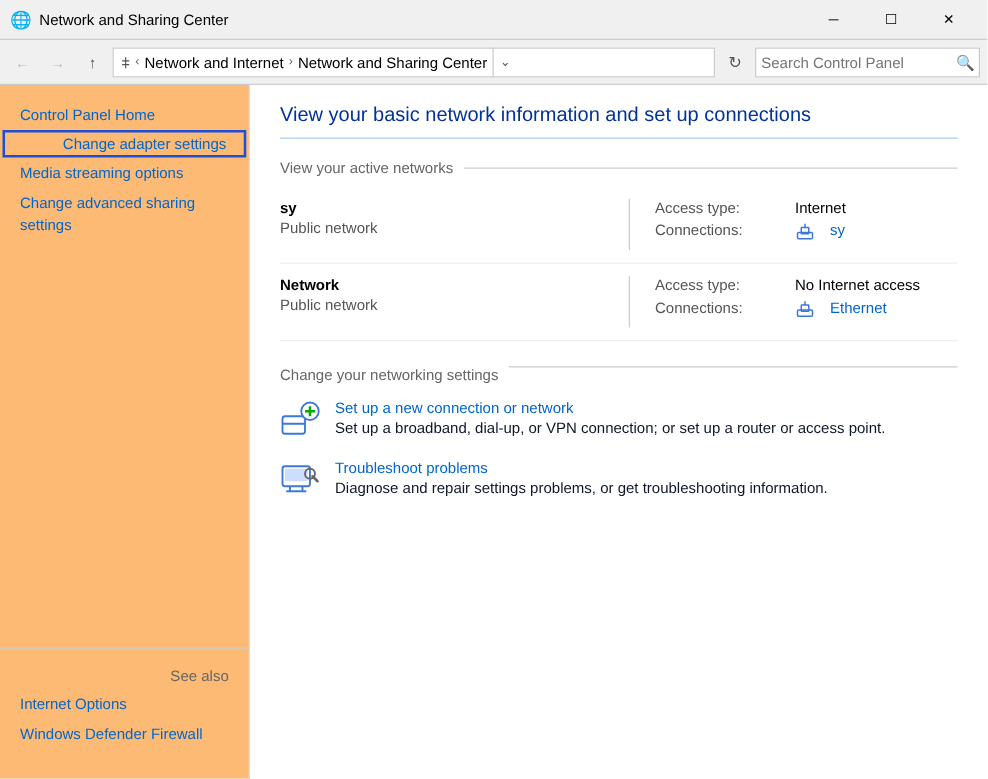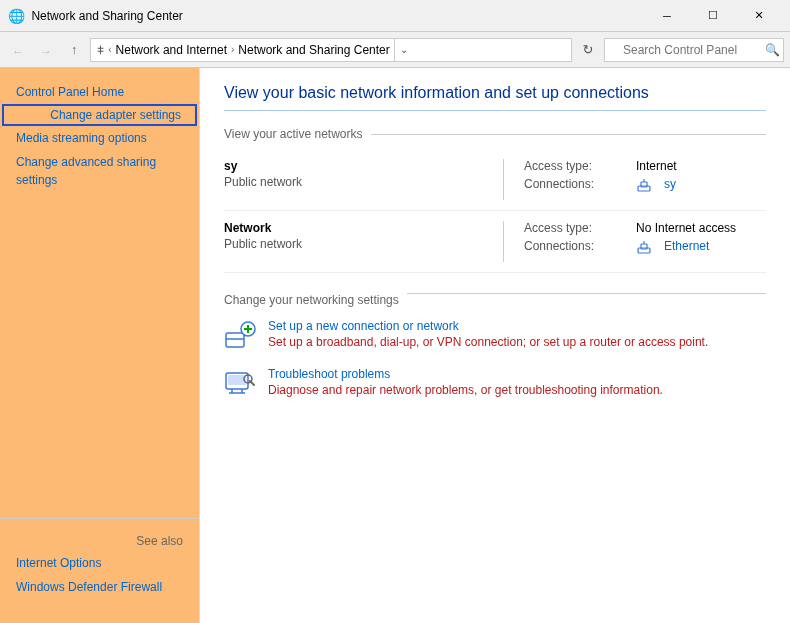--- a/index.html
+++ b/index.html
@@ -64,21 +64,21 @@
     }
     .refresh-btn {
       width: 24px; height: 24px;
       display: flex; align-items: center; justify-content: center;
       border: none; background: none; cursor: pointer;
       font-size: 13px; color: #555;
     }
     .search-bar {
       width: 180px; height: 24px;
       border: 1px solid #ccc;
-      padding: 0 24px 0 18px;
+      padding: 0 24px 0 4px;
       font-size: 12px;
       background: #fff;
       position: relative;
     }
     .search-wrapper { position: relative; display: flex; align-items: center; }
     .search-icon-overlay {
       position: absolute; right: 4px;
       color: #888; font-size: 12px; pointer-events: none;
     }
 
@@ -205,21 +205,21 @@
       margin-bottom: 16px;
       gap: 12px;
     }
     .action-icon {
       width: 32px; height: 32px;
       flex-shrink: 0;
       display: flex; align-items: center; justify-content: center;
     }
     .action-text { flex: 1; }
     .action-title { color: #0066cc; cursor: pointer; font-size: 12px; }
-    .action-desc { font-size: 12px; color: #b91c1c; margin-top: 2px; }
+    .action-desc { font-size: 12px; color: #0f172a; margin-top: 2px; }
 
     
     .net-icon-svg { width: 16px; height: 16px; }
   </style>
 </head>
 <body>
 
 <div class="titlebar">
   <span style="font-size:14px; margin-right:6px;">🌐</span>
   <span class="titlebar-title">Network and Sharing Center</span>
@@ -349,18 +349,18 @@
             <line x1="8" y1="22" x2="8" y2="26" stroke="#3c78d8" stroke-width="1.5"></line>
             <line x1="18" y1="22" x2="18" y2="26" stroke="#3c78d8" stroke-width="1.5"></line>
             <line x1="5" y1="26" x2="21" y2="26" stroke="#3c78d8" stroke-width="1.5"></line>
             <rect x="4" y="8" width="18" height="10" rx="1" fill="#ccddff" stroke="none"></rect>
             <line x1="26" y1="14" x2="30" y2="18" stroke="#666" stroke-width="2" stroke-linecap="round"></line>
             <circle cx="24" cy="12" r="4" fill="none" stroke="#666" stroke-width="1.5"></circle>
           </svg>
         </div>
         <div class="action-text">
           <div class="action-title">Troubleshoot problems</div>
-          <div class="action-desc">Diagnose and repair network problems, or get troubleshooting information.</div>
+          <div class="action-desc">Diagnose and repair settings problems, or get troubleshooting information.</div>
         </div>
       </div>
     </div>
   </div>
 </div>
 
 </body></html>

